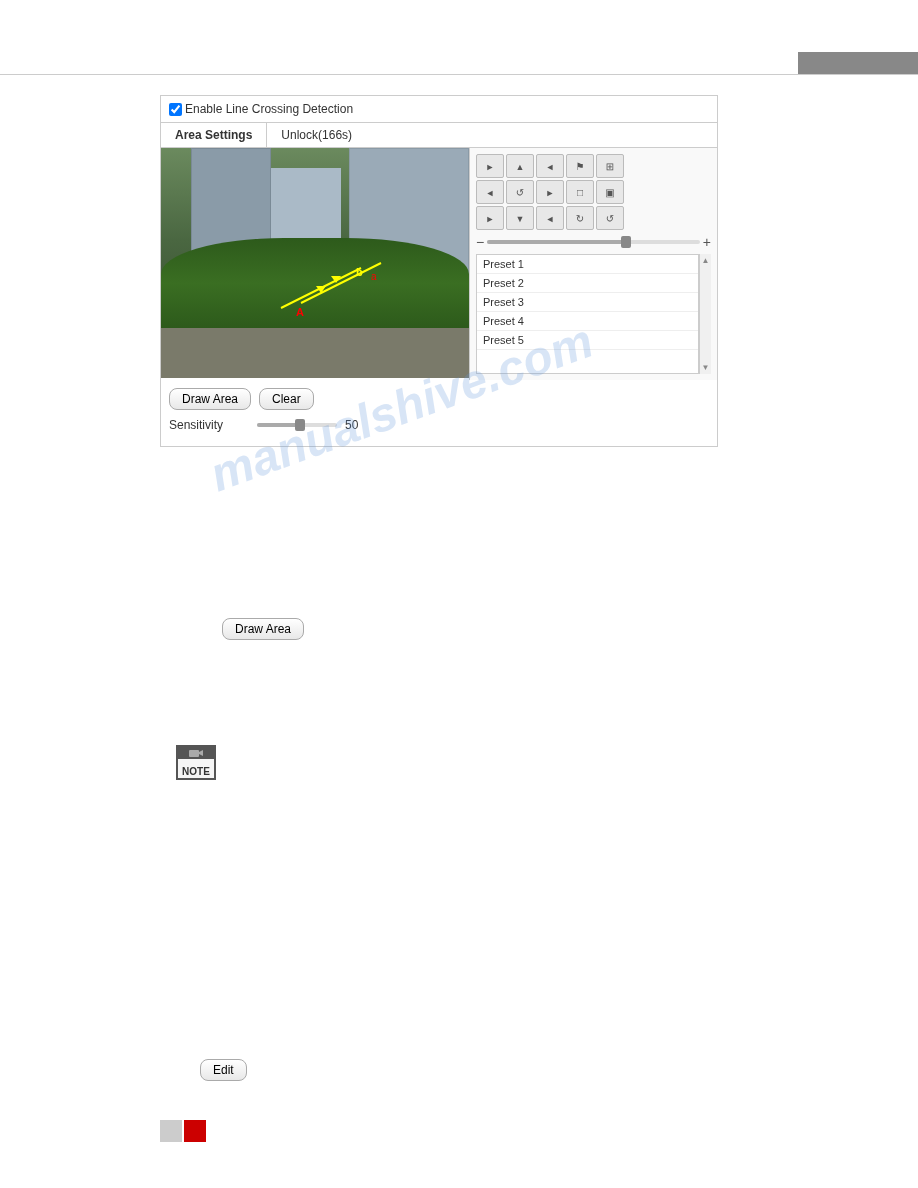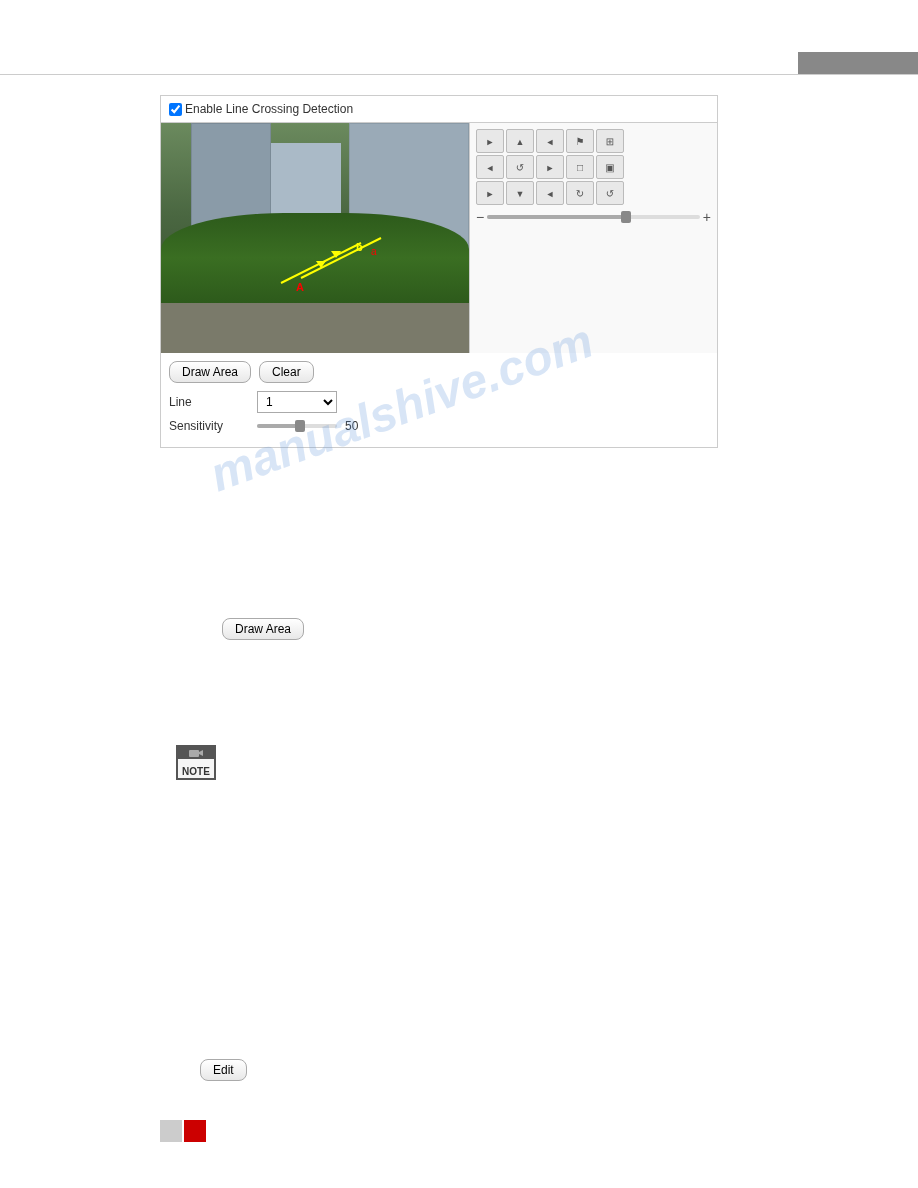--- a/index.html
+++ b/index.html
@@ -431,20 +431,24 @@
 <div class="top-bar"></div>
 <div class="top-rule"></div>
 
 <div class="panel-container">
 
   <div class="enable-row">
     <input type="checkbox" checked="" style="">
     <label>Enable Line Crossing Detection</label>
   </div>
 
+  <div class="tab-row">
+    <div class="tab-item active">Area Settings</div>
+    <div class="tab-unlock">Unlock(166s)</div>
+  </div>
 
   <div class="content-area">
 
     <div class="camera-feed">
       <div class="camera-bg">
 
         <div class="building1"></div>
         <div class="building2"></div>
         <div class="building3"></div>
 
@@ -521,40 +525,44 @@
 
       <div class="zoom-slider-row">
         <span class="zoom-minus">−</span>
         <div class="zoom-slider">
           <div class="zoom-slider-track"></div>
           <div class="zoom-slider-thumb"></div>
         </div>
         <span class="zoom-plus">+</span>
       </div>
 
+      <div class="preset-row">
+        <div class="preset-list" style="flex:1;">
+          <div class="preset-item">Preset 1</div>
+          <div class="preset-item">Preset 2</div>
+          <div class="preset-item">Preset 3</div>
+          <div class="preset-item">Preset 4</div>
+          <div class="preset-item">Preset 5</div>
+        </div>
+        <div class="scrollbar-stub">
+          <span class="scroll-arrow">▲</span>
+          <span class="scroll-arrow">▼</span>
+        </div>
+      </div>
     </div>
 
   </div>
 
   <div class="below-camera">
 
     <div class="btn-row">
       <button class="btn-default">Draw Area</button>
       <button class="btn-default">Clear</button>
     </div>
 
-    <div class="form-row">
-      <span class="form-label">Line</span>
-      <select class="form-select">
-        <option>1</option>
-        <option>2</option>
-        <option>3</option>
-        <option>4</option>
-      </select>
-    </div>
 
 
     <div class="form-row sensitivity-row">
       <span class="form-label">Sensitivity</span>
       <div class="sens-slider">
         <div class="sens-track"></div>
         <div class="sens-thumb"></div>
       </div>
       <span class="sens-value">50</span>
     </div>

